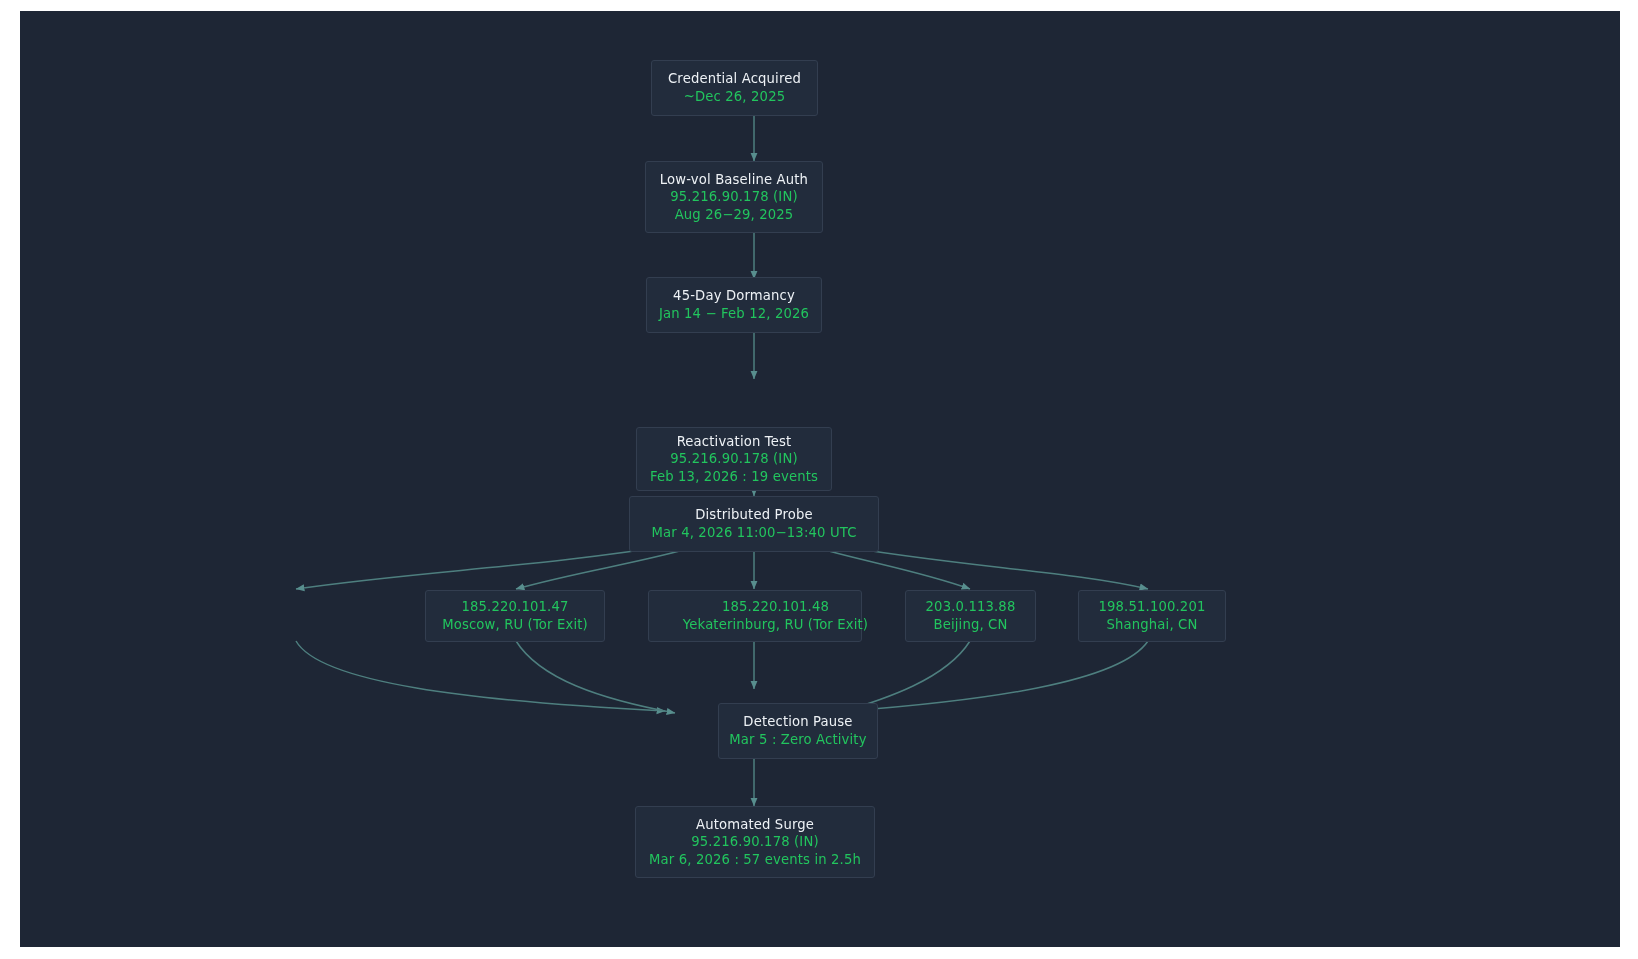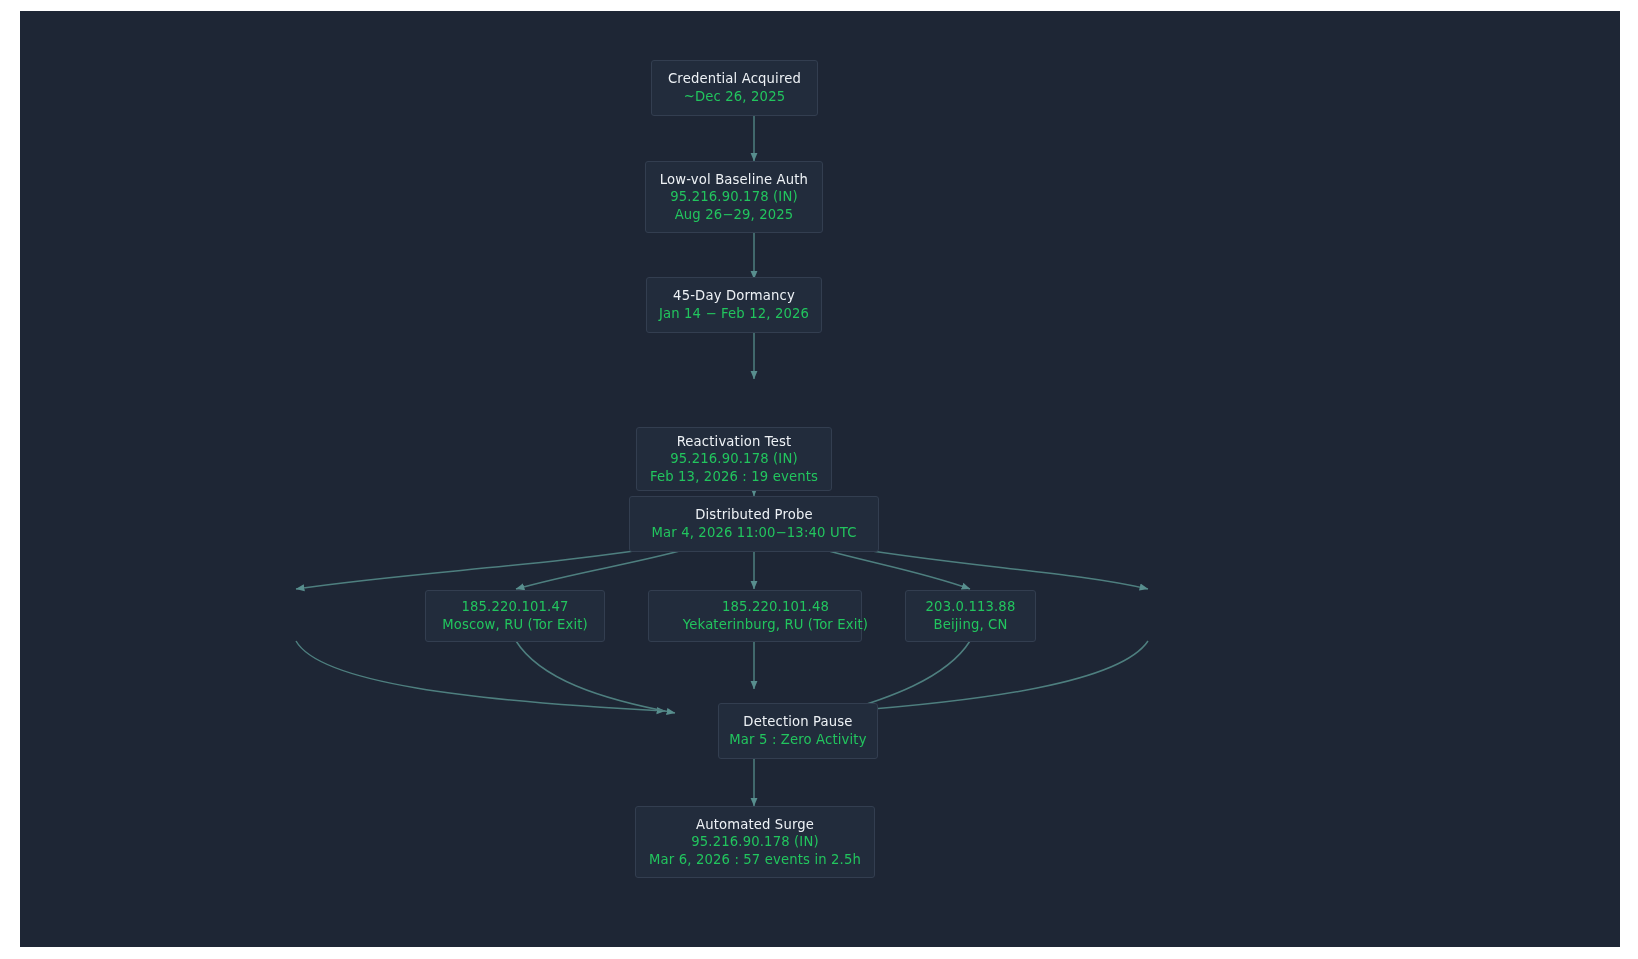--- a/index.html
+++ b/index.html
@@ -124,20 +124,24 @@
   <div class="node" style="left:628px; top:579px; width:214px; height:52px;padding-left:41px;">
     <span class="ln">185.220.101.48</span>
     <span class="ln">Yekaterinburg, RU (Tor Exit)</span>
   </div>
 
   <div class="node" style="left:885px; top:579px; width:131px; height:52px;">
     <span class="ln">203.0.113.88</span>
     <span class="ln">Beijing, CN</span>
   </div>
 
+  <div class="node" style="left:1058px; top:579px; width:148px; height:52px;">
+    <span class="ln">198.51.100.201</span>
+    <span class="ln">Shanghai, CN</span>
+  </div>
 
   <div class="node" style="left:654px; top:692px; width:160px; height:56px;margin-left:44px;">
     <span class="ln t">Detection Pause</span>
     <span class="ln">Mar 5 : Zero Activity</span>
   </div>
 
   <div class="node" style="left:615px; top:795px; width:240px; height:72px;">
     <span class="ln t">Automated Surge</span>
     <span class="ln">95.216.90.178 (IN)</span>
     <span class="ln">Mar 6, 2026 : 57 events in 2.5h</span>

